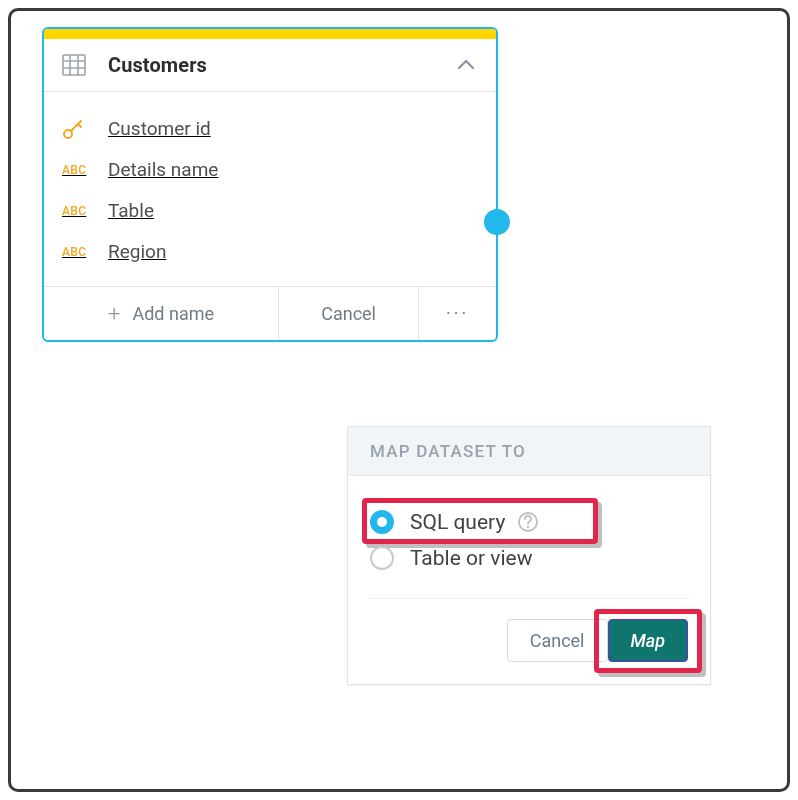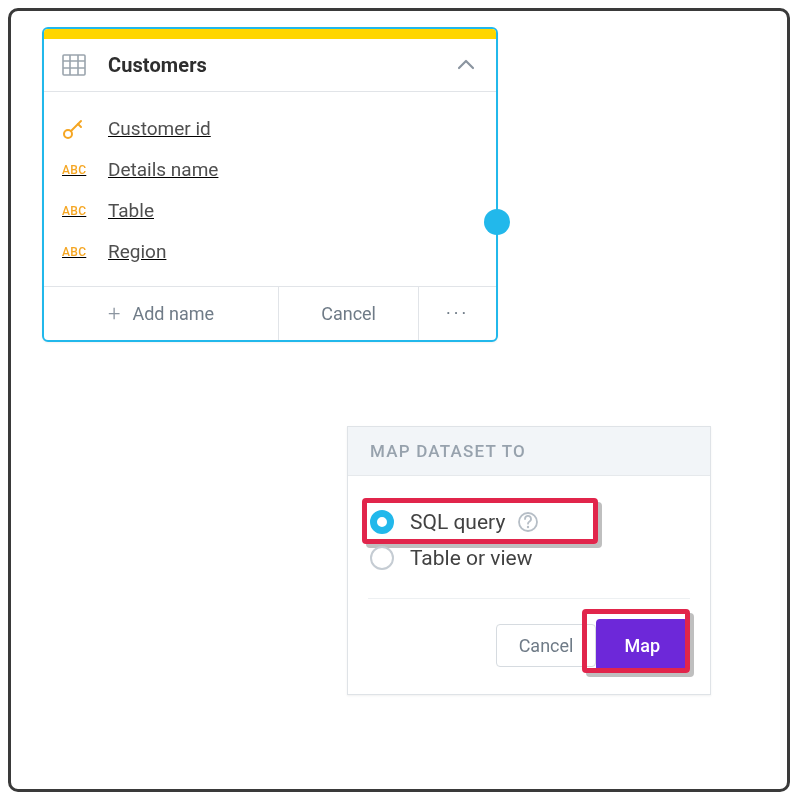--- a/index.html
+++ b/index.html
@@ -214,24 +214,25 @@
     font-size: 18px;
     border-radius: 4px;
     cursor: pointer;
   }
   .btn-cancel {
     background: #fff;
     border: 1px solid #d6dbe0;
     color: #6f7b87;
   }
   .btn-primary {
-    background: #6d28d9;
-    border: 6px solid #6d28d9;
+    background: #0f766e;
+    border: 1px solid #6d28d9;
     color: #fff;
     font-weight: 500;
+    font-style: italic;
   }
   .hl-map {
     width: 108px;
     height: 64px;
   }
 
   
   svg { display: block; }
 </style>
 </head>

